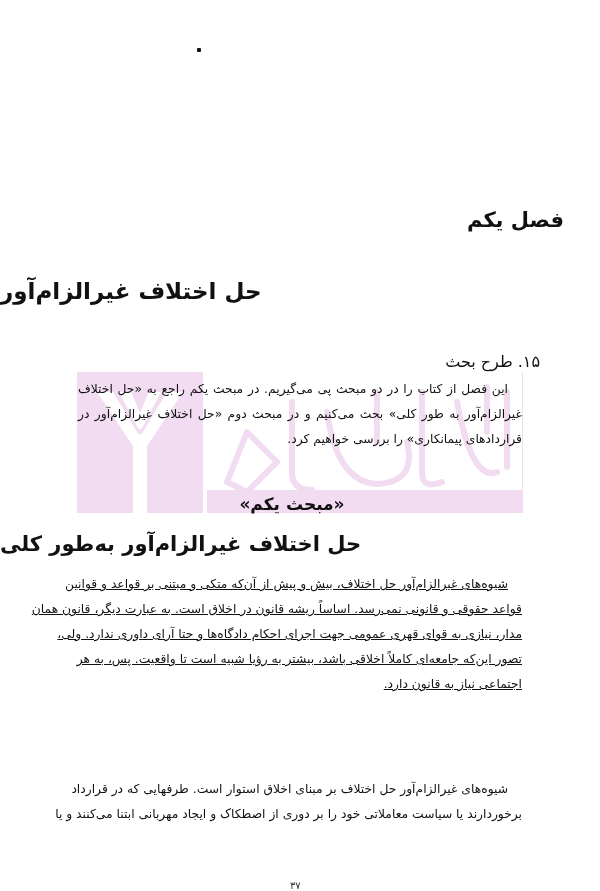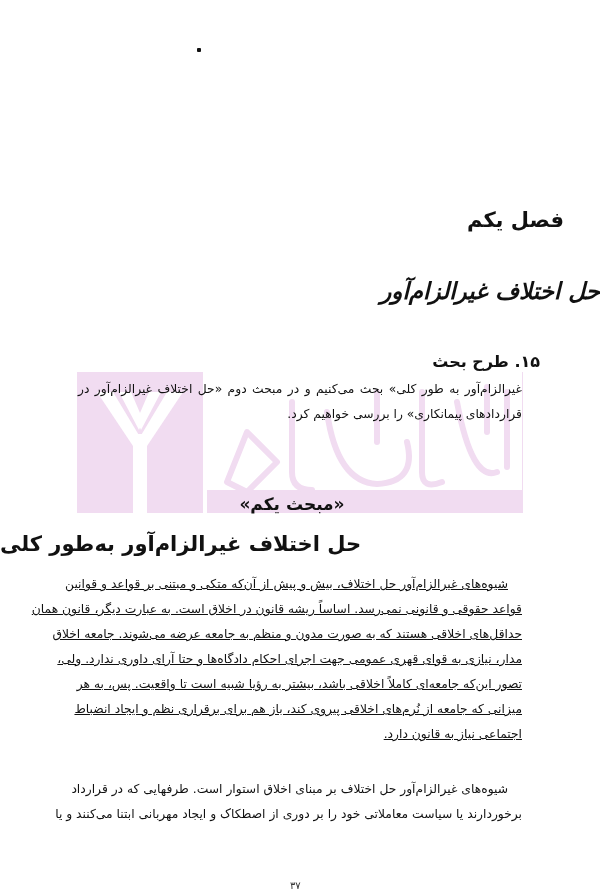--- a/index.html
+++ b/index.html
@@ -33,43 +33,42 @@
       top: 208px;
       font-size: 21px;
       font-weight: bold;
       direction: rtl;
       white-space: nowrap;
     }
     .chapter-title {
       position: absolute;
       left: 0; right: 0;
       top: 278px;
-      text-align: right;
+      text-align: left;
       font-size: 23px;
       font-weight: bold;
       direction: rtl;
       white-space: nowrap;
-      font-style: italic;
     }
     
     .watermark {
       position: absolute;
       left: 77px;
       top: 372px;
       width: 446px;
       height: 141px;
       z-index: 0;
     }
     .watermark svg { display: block; }
     .section-heading {
       position: absolute;
       right: 60px;
       top: 352px;
       font-size: 16px;
-      font-weight: bold;
+      font-weight: normal;
       direction: rtl;
       white-space: nowrap;
       z-index: 2;
     }
     .para {
       position: absolute;
       left: 78px;
       right: 78px;
       direction: rtl;
       text-align: justify;
@@ -157,35 +156,34 @@
         <path d="M300 20 L300 70"></path>
         <path d="M345 20 L345 100 Q345 118 365 110"></path>
         <path d="M380 30 Q395 110 420 100"></path>
         <path d="M410 15 L410 60"></path>
         <path d="M430 20 L430 95"></path>
       </g>
     </svg>
   </div>
 
   <div class="para p1">
+    <span class="line indent">این فصل از کتاب را در دو مبحث پی می‌گیریم. در مبحث یکم راجع به «حل اختلاف</span>
     <span class="line">غیرالزام‌آور به طور کلی» بحث می‌کنیم و در مبحث دوم «حل اختلاف غیرالزام‌آور در</span>
     <span class="line last">قراردادهای پیمانکاری» را بررسی خواهیم کرد.</span>
   </div>
 
   <div class="subheading-1">«مبحث یکم»</div>
 
   <div class="subheading-2">حل اختلاف غیرالزام‌آور به‌طور کلی</div>
 
   <div class="para p2">
     <span class="line indent">شیوه‌های غیرالزام‌آور حل اختلاف، بیش و پیش از آن‌که متکی و مبتنی بر قواعد و قوانین</span>
     <span class="line">قواعد حقوقی و قانونی نمی‌رسد. اساساً ریشه قانون در اخلاق است. به عبارت دیگر، قانون همان</span>
-    <span class="line">حداقل‌های اخلاقی هستند که به صورت مدون و منظم به جامعه عرضه می‌شوند. جامعه اخلاق</span>
     <span class="line">مدار، نیازی به قوای قهری عمومی جهت اجرای احکام دادگاه‌ها و حتا آرای داوری ندارد. ولی،</span>
     <span class="line">تصور این‌که جامعه‌ای کاملاً اخلاقی باشد، بیشتر به رؤیا شبیه است تا واقعیت. پس، به هر</span>
-    <span class="line">میزانی که جامعه از نُرم‌های اخلاقی پیروی کند، باز هم برای برقراری نظم و ایجاد انضباط</span>
     <span class="line last">اجتماعی نیاز به قانون دارد.</span>
   </div>
 
   <div class="para p3">
     <span class="line indent">شیوه‌های غیرالزام‌آور حل اختلاف بر مبنای اخلاق استوار است. طرفهایی که در قرارداد</span>
     <span class="line">برخوردارند یا سیاست معاملاتی خود را بر دوری از اصطکاک و ایجاد مهربانی ابتنا می‌کنند و یا</span>
   </div>
 
   <div class="page-number">۳۷</div>
 

